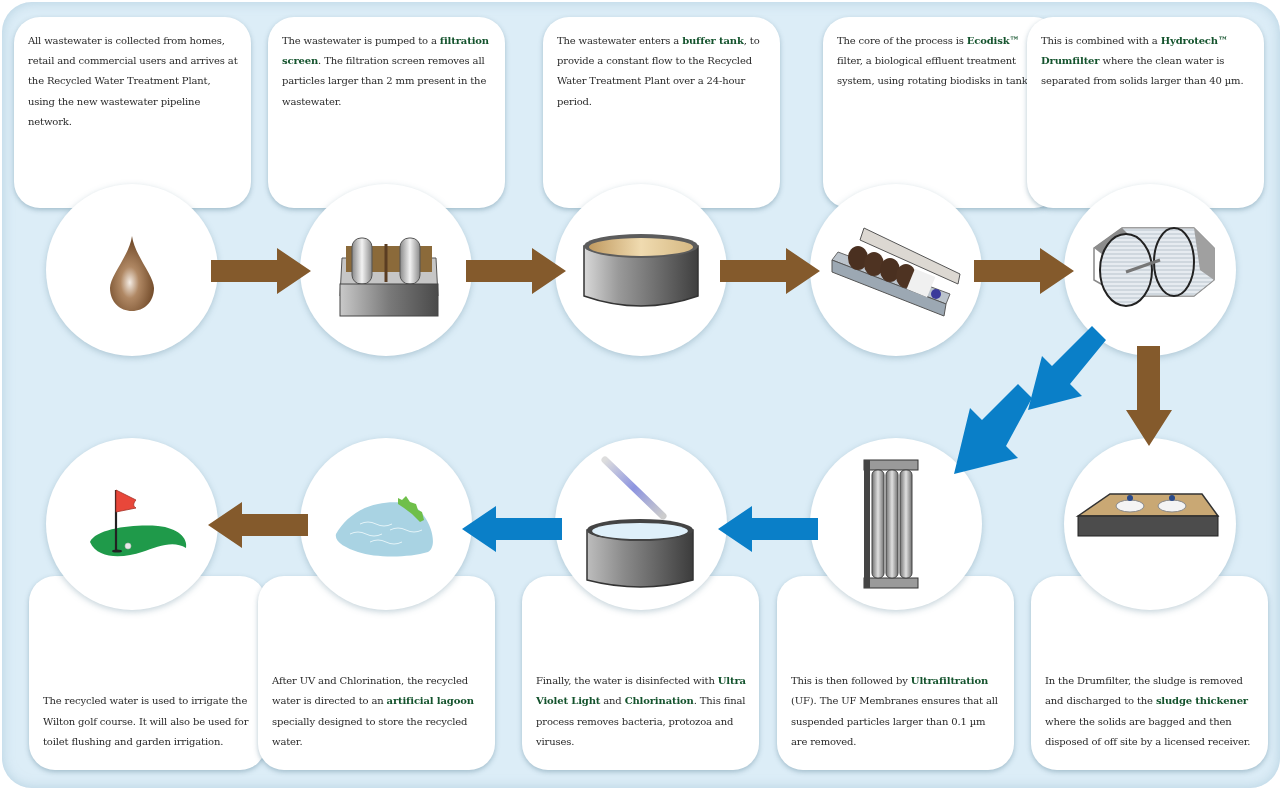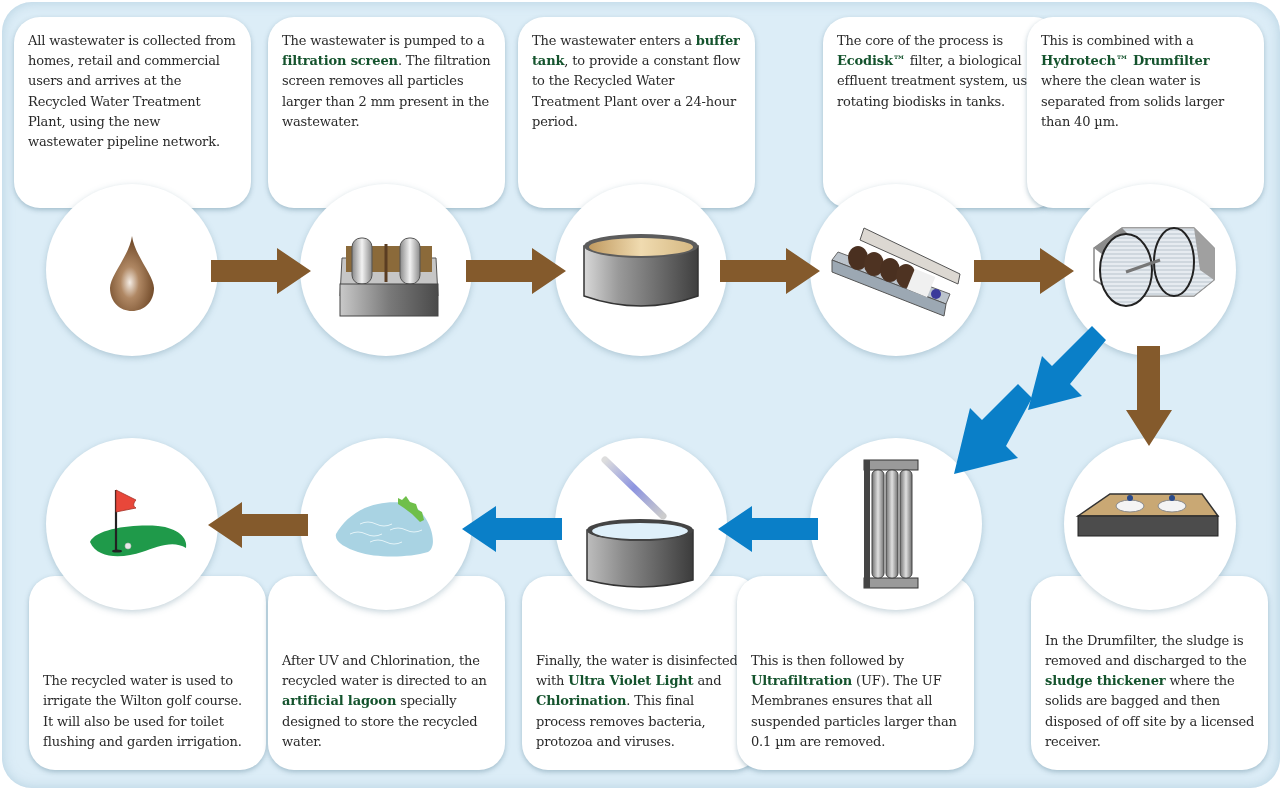--- a/index.html
+++ b/index.html
@@ -4,61 +4,61 @@
 <style>
   html, body { margin: 0; padding: 0; background: #ffffff; }
   body { width: 1284px; height: 792px; position: relative; overflow: hidden;
          font-family: "DejaVu Serif", "Liberation Serif", serif; }
   .frame { position: absolute; left: 2px; top: 2px; width: 1278px; height: 786px;
            background: #dcedf7; border-radius: 30px;
            box-shadow: inset 0 0 12px rgba(150,185,205,0.55); }
   .card { position: absolute; width: 237px; background: #fff; border-radius: 26px;
           box-shadow: 0 2px 5px rgba(90,130,150,0.45); box-sizing: border-box;
           padding: 14px 12px 10px 14px; color: #2a2a2a;
-          font-size: 13px; line-height: 20.2px; letter-spacing: -0.15px; }
+          font-size: 10px; line-height: 20.2px; letter-spacing: -0.15px; }
   .card b { font-weight: bold; color: #14532d; }
   .card.top { top: 17px; height: 191px; }
   .card.bottom { top: 576px; height: 194px; display: flex; flex-direction: column; justify-content: flex-end; padding-bottom: 18px; }
   .circle { position: absolute; width: 172px; height: 172px; border-radius: 50%; background: #fff;
             box-shadow: 0 2px 6px rgba(90,130,150,0.35); }
   .circle svg { position: absolute; left: 0; top: 0; width: 172px; height: 172px; }
   .arrow { position: absolute; }
   .arrow svg { display: block; }
 </style>
 </head>
 <body>
 
 <div class="frame"></div>
 
 <div class="card top" style="left:14px;">
     <div><span>All wastewater is collected from homes, retail and commercial users and arrives at the Recycled Water Treatment Plant, using the new wastewater pipeline network.</span></div>
   </div>
 <div class="card top" style="left:268px;">
     <div><span>The wastewater is pumped to a </span><b>filtration screen</b><span>. The filtration screen removes all particles larger than 2 mm present in the wastewater.</span></div>
   </div>
-<div class="card top" style="left:518px;">
+<div class="card top" style="left:543px;">
     <div><span>The wastewater enters a </span><b>buffer tank</b><span>, to provide a constant flow to the Recycled Water Treatment Plant over a 24-hour period.</span></div>
   </div>
 <div class="card top" style="left:823px;">
     <div><span>The core of the process is </span><b>Ecodisk™</b><span>  filter, a biological effluent treatment system, using rotating biodisks in tanks.</span></div>
   </div>
 <div class="card top" style="left:1015px;margin-left:12px;">
     <div><span>This is combined with a </span><b>Hydrotech™ Drumfilter</b><span> where the clean water is separated from solids larger than 40 µm.</span></div>
   </div>
 
 <div class="card bottom" style="left:29px;">
     <div><span>The recycled water is used to irrigate the Wilton golf course. It will also be used for toilet flushing and garden irrigation.</span></div>
   </div>
-<div class="card bottom" style="left:268px;">
+<div class="card bottom" style="left:258px;">
     <div><span>After UV and Chlorination, the recycled water is directed to an </span><b>artificial lagoon</b><span> specially designed to store the recycled water.</span></div>
   </div>
 <div class="card bottom" style="left:522px;">
     <div><span>Finally, the water is disinfected with </span><b>Ultra Violet Light</b><span> and </span><b>Chlorination</b><span>. This final process removes bacteria, protozoa and viruses.</span></div>
   </div>
-<div class="card bottom" style="left:737px;">
+<div class="card bottom" style="left:777px;">
     <div><span>This is then followed by </span><b>Ultrafiltration</b><span> (UF). The UF Membranes ensures that all suspended particles larger than 0.1 µm are removed.</span></div>
   </div>
 <div class="card bottom" style="left:1031px;">
     <div><span>In the Drumfilter, the sludge is removed and discharged to the </span><b>sludge thickener</b><span> where the solids are bagged and then disposed of off site by a licensed receiver.</span></div>
   </div>
 
 <div class="circle" style="left:46px; top:184px;">
   <svg viewBox="0 0 172 172">
     <defs>
       <radialGradient id="dropG" cx="0.45" cy="0.62" r="0.6">

